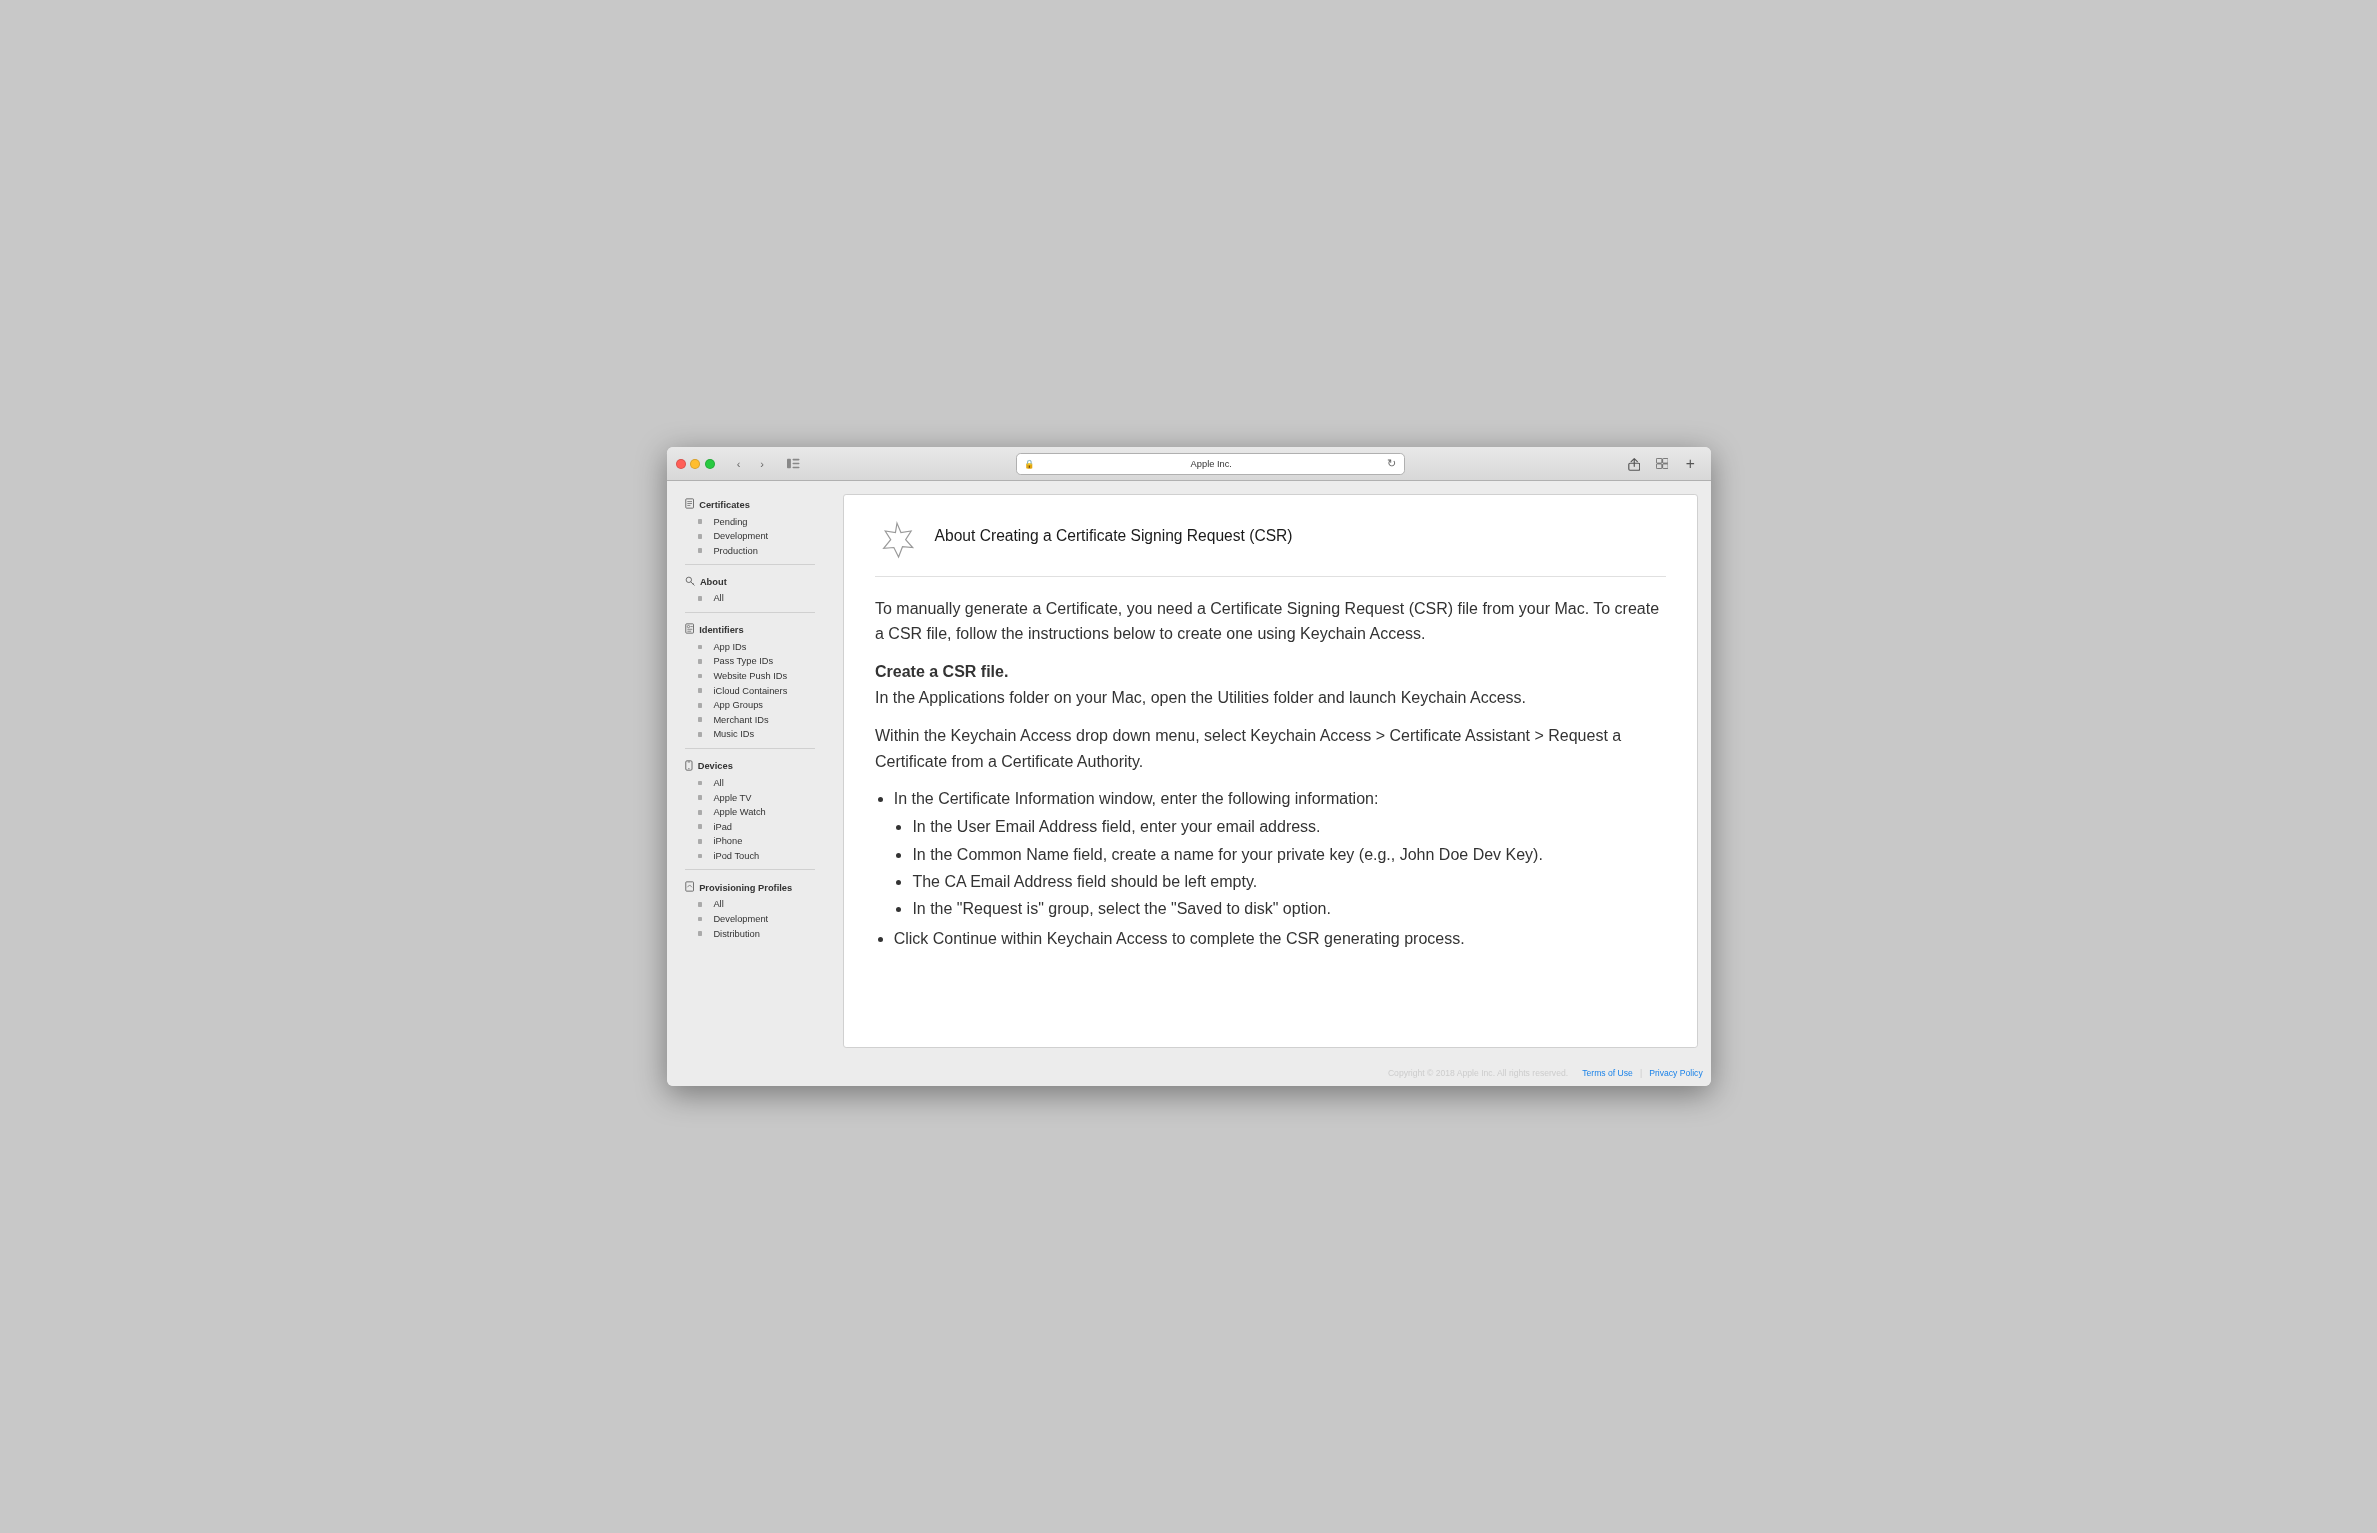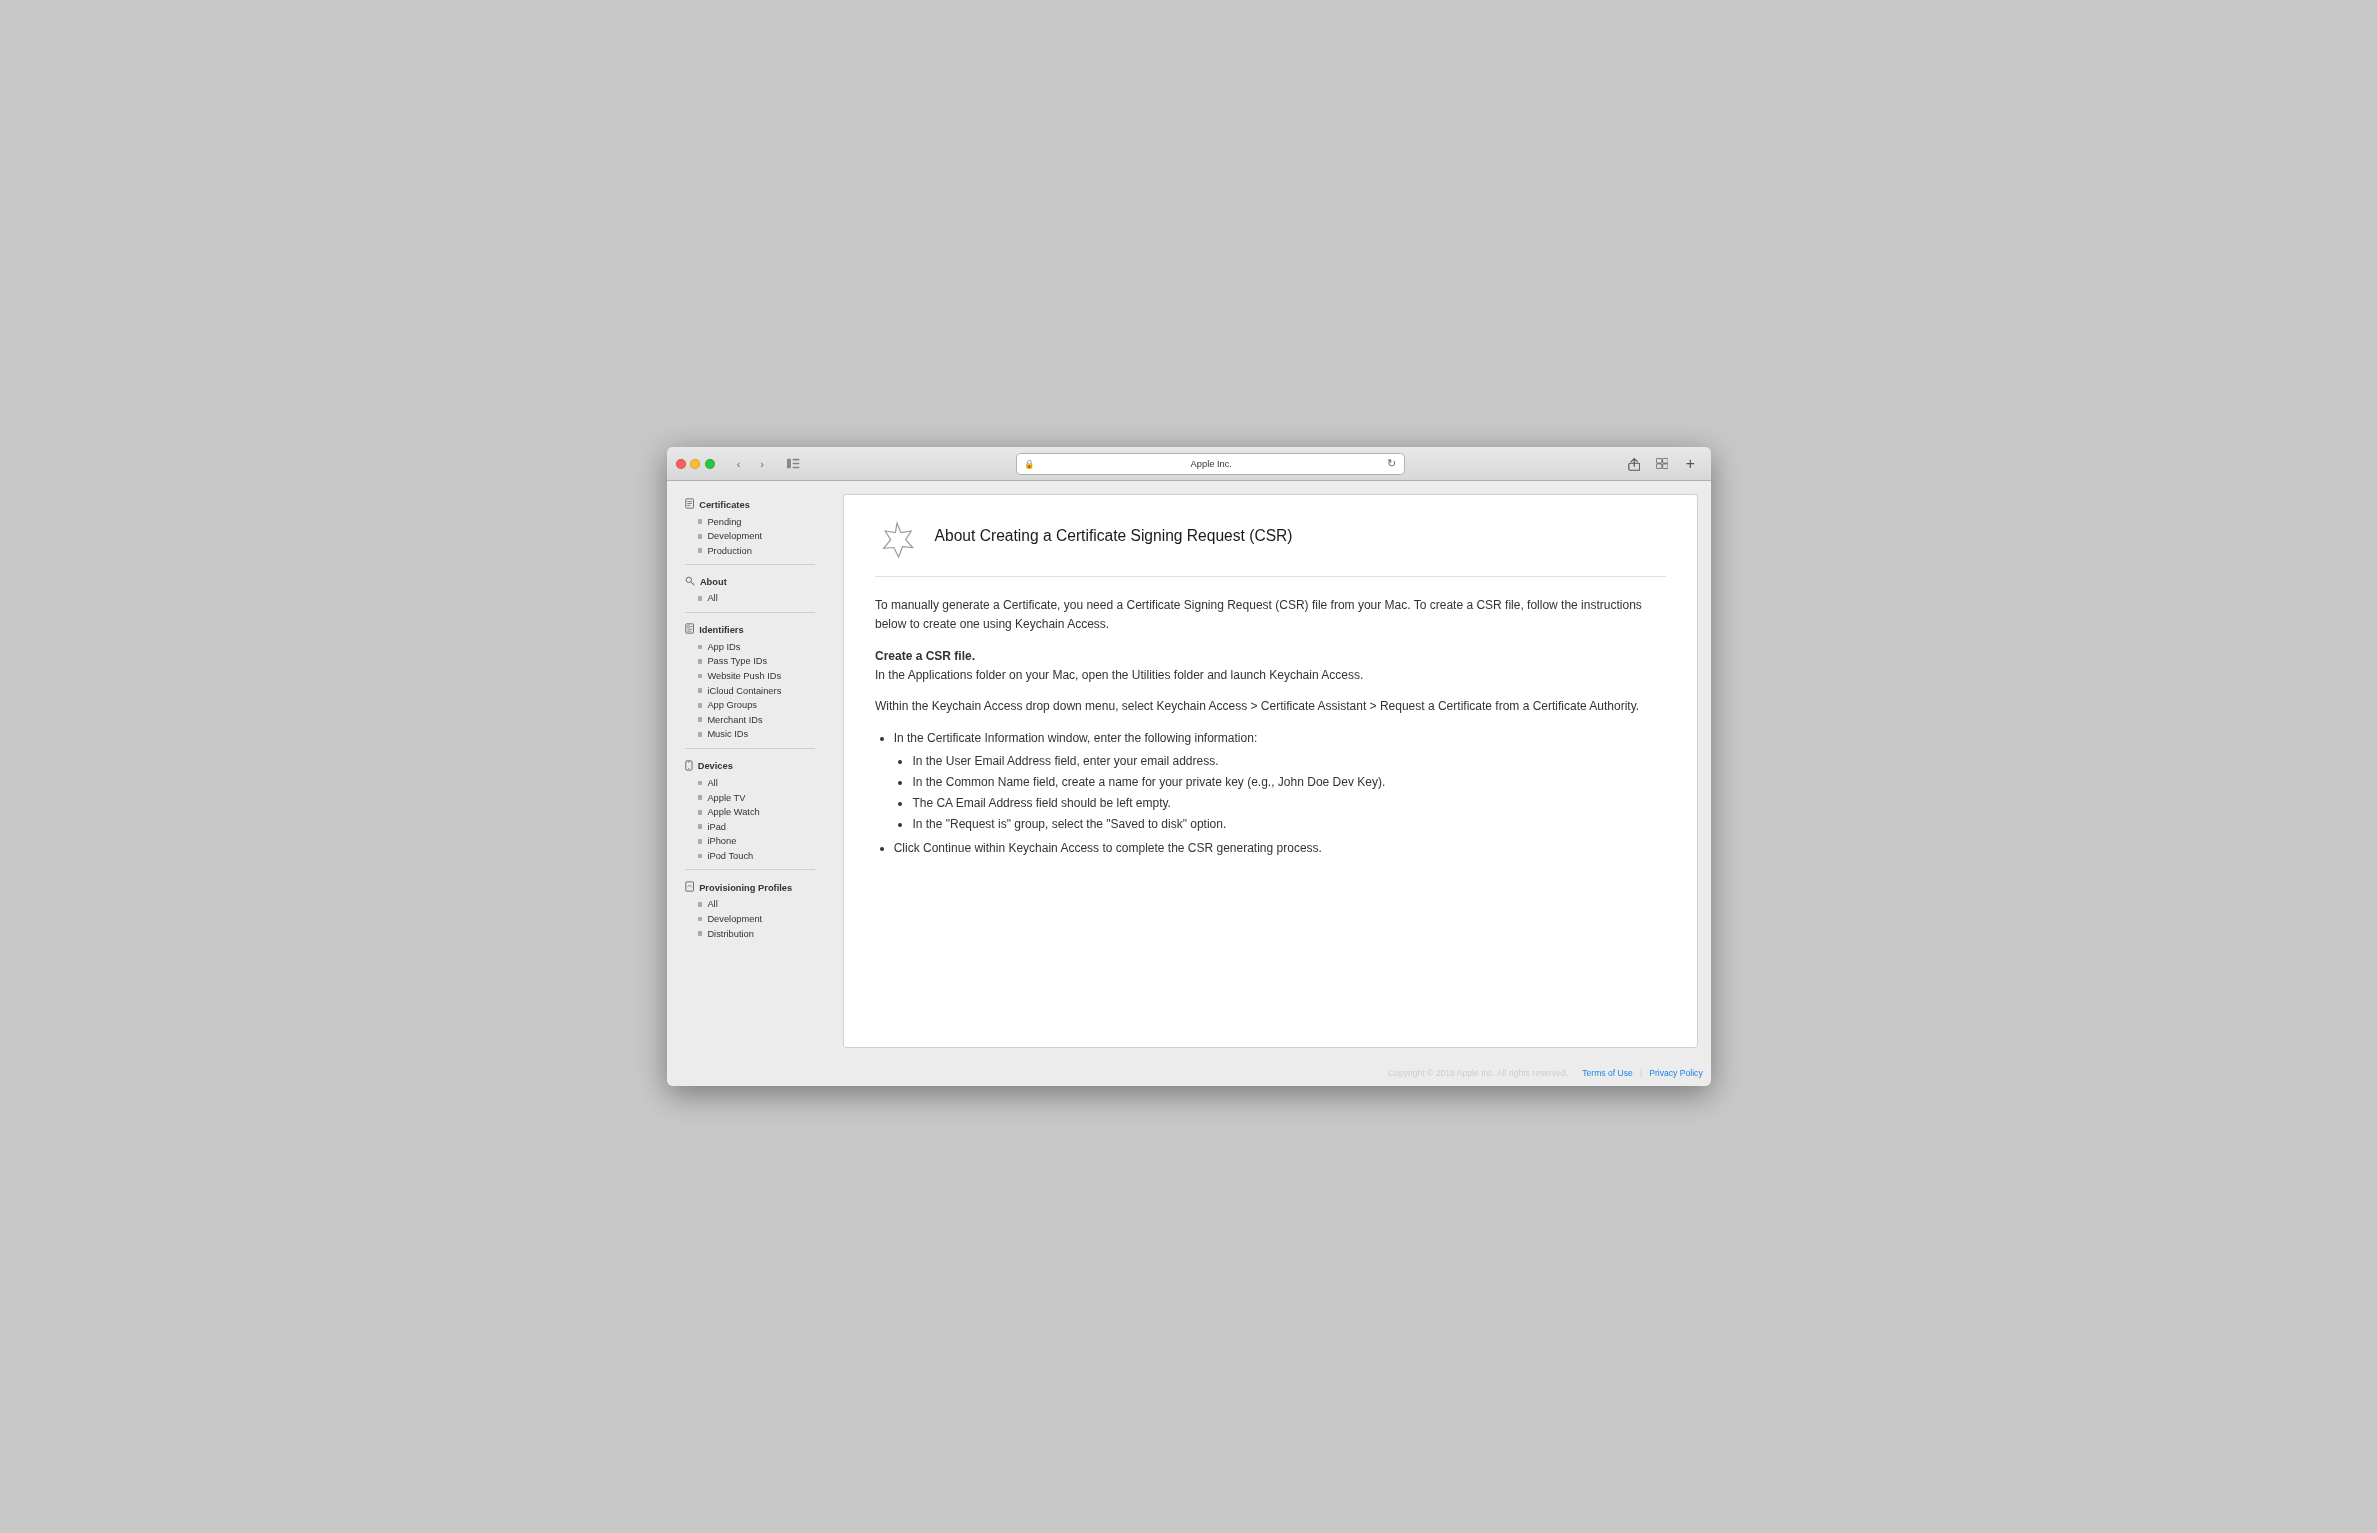--- a/index.html
+++ b/index.html
@@ -191,21 +191,21 @@
     }
 
     .sidebar-section-icon {
       color: #888;
       font-size: 10px;
     }
 
     .sidebar-item {
       display: flex;
       align-items: center;
-      gap: 5px;
+      gap: 11px;
       padding: 2.3px 6.2px 2.3px 18.7px;
       font-size: 9.3px;
       color: #333;
       cursor: pointer;
       border-radius: 3.1px;
     }
 
     .sidebar-item-dot {
       width: 4.7px;
       height: 4.7px;
@@ -254,21 +254,21 @@
 
     .panel-title {
       font-size: 15.6px;
       font-weight: 500;
       color: #1a1a1a;
       line-height: 1.3;
       padding-top: 6.2px;
     }
 
     .panel-body {
-      font-size: 12px;
+      font-size: 16px;
       line-height: 1.6;
       color: #333;
     }
 
     .panel-body p {
       margin-bottom: 12.5px;
     }
 
     .panel-body .section-title {
       font-weight: 700;

